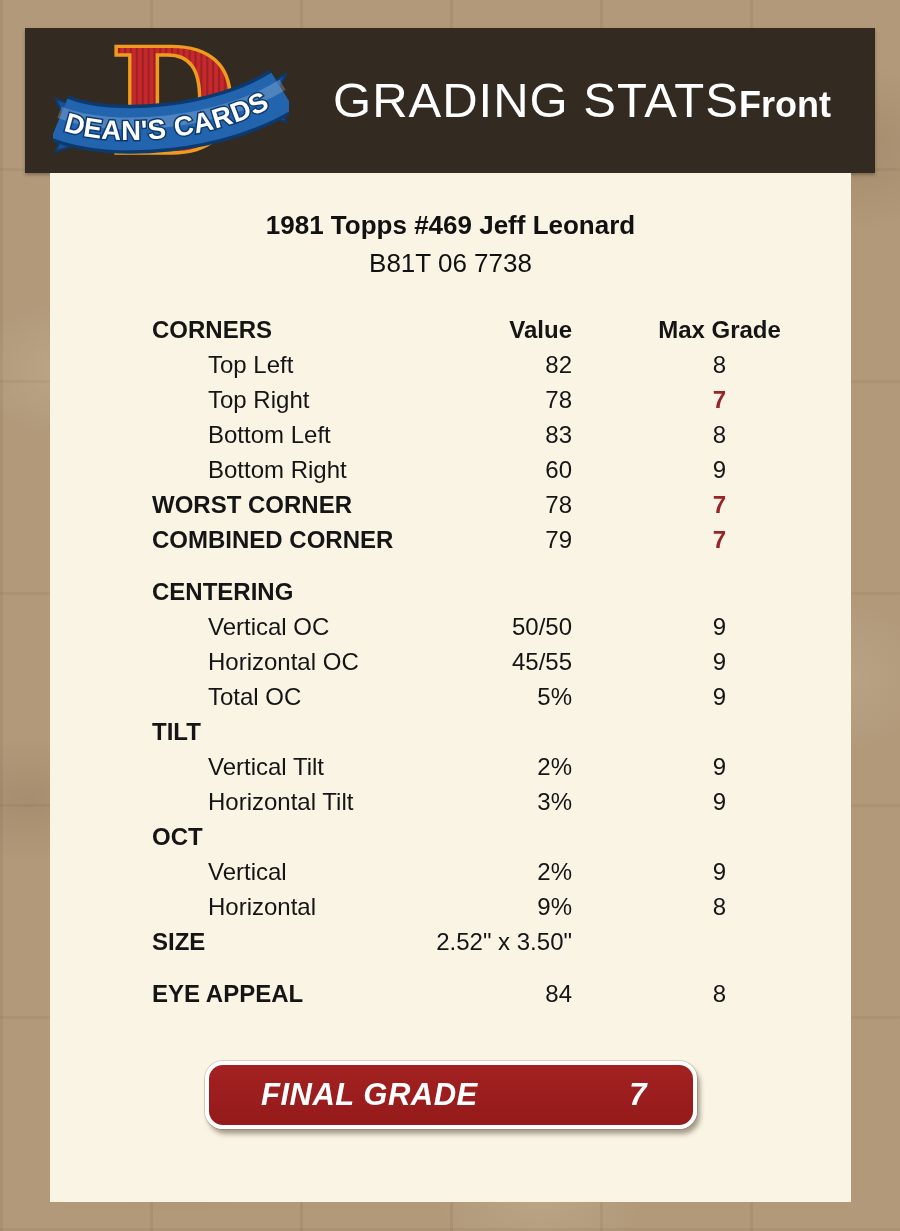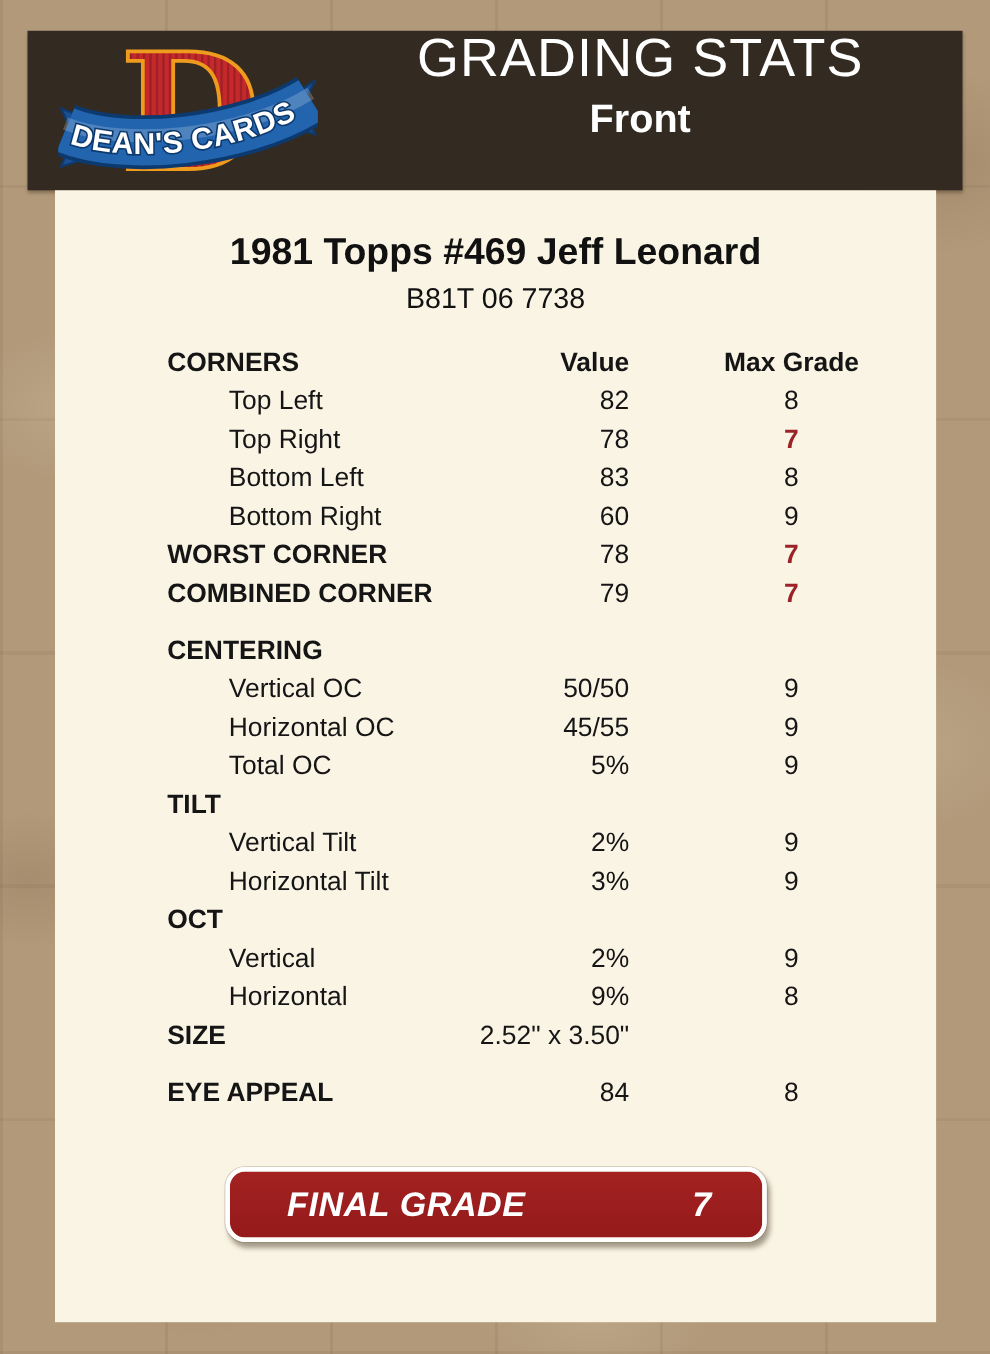--- a/index.html
+++ b/index.html
@@ -26,33 +26,33 @@
   }
   .header-bar {
     position: absolute; left: 25px; top: 28px;
     width: 850px; height: 145px;
     background: #332b22;
     box-shadow: 0 2px 3px rgba(50,35,20,0.35);
   }
   .logo-wrap { position: absolute; left: 28px; top: 4px; width: 236px; height: 137px; }
   .header-titles {
     position: absolute; left: 264px; right: 0; top: 0; height: 100%;
-    display: flex; flex-direction: column; align-items: center;
+    display: flex; justify-content: center; align-items: center;
     color: #ffffff; text-align: center;
   }
   .page-title { font-size: 49px; font-weight: 400; letter-spacing: 1px; line-height: 1.05; }
   .page-subtitle { font-size: 36px; font-weight: 700; margin-top: 8px; }
 
   .content-panel {
     position: absolute; left: 50px; top: 173px;
     width: 801px; height: 1029px;
     background: #faf4e5;
   }
   .card-heading { text-align: center; margin-top: 37px; color: #111; }
-  .card-title { font-size: 34px; font-weight: bold; }
+  .card-title { font-size: 26px; font-weight: bold; }
   .card-serial { font-size: 26px; font-weight: 400; margin-top: 7px; }
 
   .grading-table {
     position: absolute; left: 102px; top: 139px; width: 660px;
     font-size: 24px; color: #151515;
   }
   .trow { display: flex; align-items: center; height: 35px; }
   .trow.gap { margin-top: 17px; }
   .c-label { width: 272px; }
   .c-value { width: 148px; text-align: right; white-space: nowrap; }

